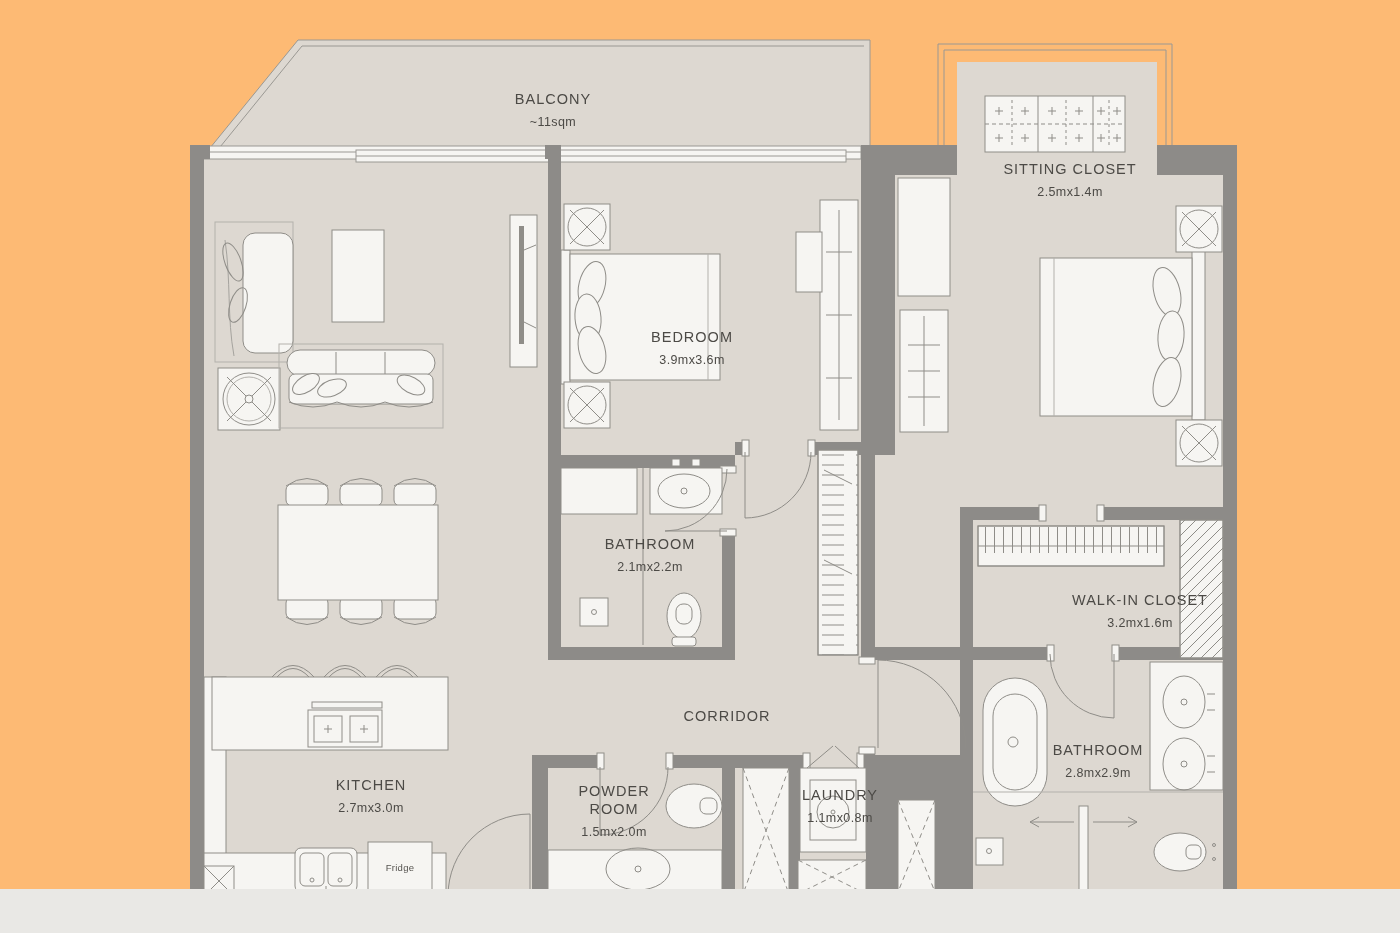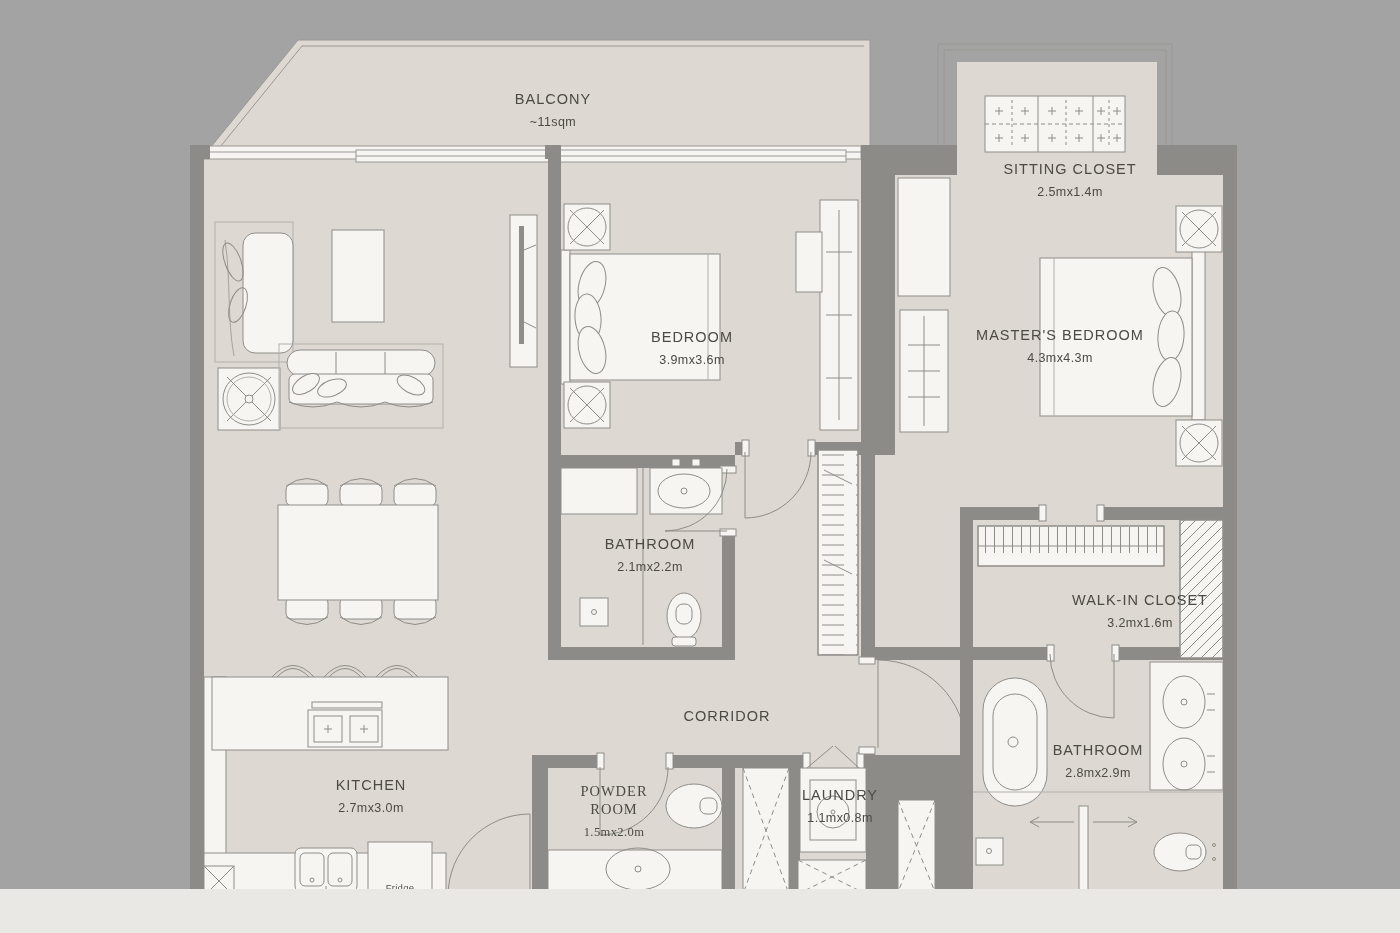--- a/index.html
+++ b/index.html
@@ -1,32 +1,32 @@
 <!DOCTYPE html>
 <html><head>
 <meta charset="utf-8">
 <style>
   html,body{margin:0;padding:0;background:#e9e8e5;}
   .plan{
     position:relative;width:1400px;height:889px;
-    background:#a3a3a3;overflow:hidden;
+    background:#fdba74;overflow:hidden;
     font-family:"Liberation Sans", sans-serif;
   }
   .plan svg{position:absolute;left:0;top:0;}
   .lbl{
     position:absolute;transform:translateX(-50%);
     text-align:center;color:#4c4a46;line-height:1.25;
     white-space:nowrap;
   }
   .lbl .nm{font-size:14.5px;letter-spacing:1px;}
   .lbl .dm{font-size:12.5px;letter-spacing:.4px;margin-top:7px;}
-  .lbl.wrap{white-space:normal;width:110px;font-family:Liberation Serif, serif;}
+  .lbl.wrap{white-space:normal;width:110px;}
   .fridge-lbl{
     position:absolute;transform:translateX(-50%);
-    font-size:9.5px;color:#55534f;letter-spacing:.3px;margin-top:20px;
+    font-size:9.5px;color:#55534f;letter-spacing:.3px;
   }
 </style>
 </head>
 <body>
 
 <div class="plan">
 
 <svg width="1400" height="933" viewBox="0 0 1400 933">
   <defs>
     <path id="plus" d="M-4 0H4M0 -4V4" stroke="#8f8d88" fill="none"></path>
@@ -455,24 +455,20 @@
   <div class="dm">~11sqm</div>
 </div>
 <div class="lbl" style="left:1070px;top:160px">
   <div class="nm">SITTING CLOSET</div>
   <div class="dm">2.5mx1.4m</div>
 </div>
 <div class="lbl" style="left:692px;top:328px">
   <div class="nm">BEDROOM</div>
   <div class="dm">3.9mx3.6m</div>
 </div>
-<div class="lbl" style="left:1060px;top:326px">
-  <div class="nm">MASTER'S BEDROOM</div>
-  <div class="dm">4.3mx4.3m</div>
-</div>
 <div class="lbl" style="left:650px;top:535px">
   <div class="nm">BATHROOM</div>
   <div class="dm">2.1mx2.2m</div>
 </div>
 <div class="lbl" style="left:1140px;top:591px">
   <div class="nm">WALK-IN CLOSET</div>
   <div class="dm">3.2mx1.6m</div>
 </div>
 <div class="lbl" style="left:727px;top:707px">
   <div class="nm">CORRIDOR</div>

